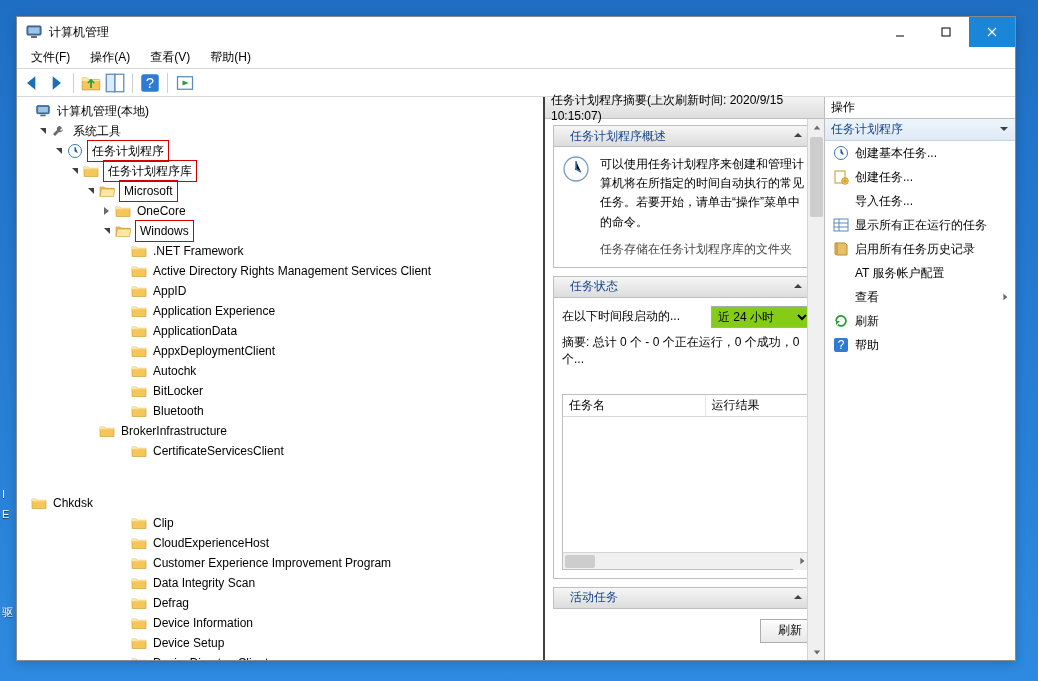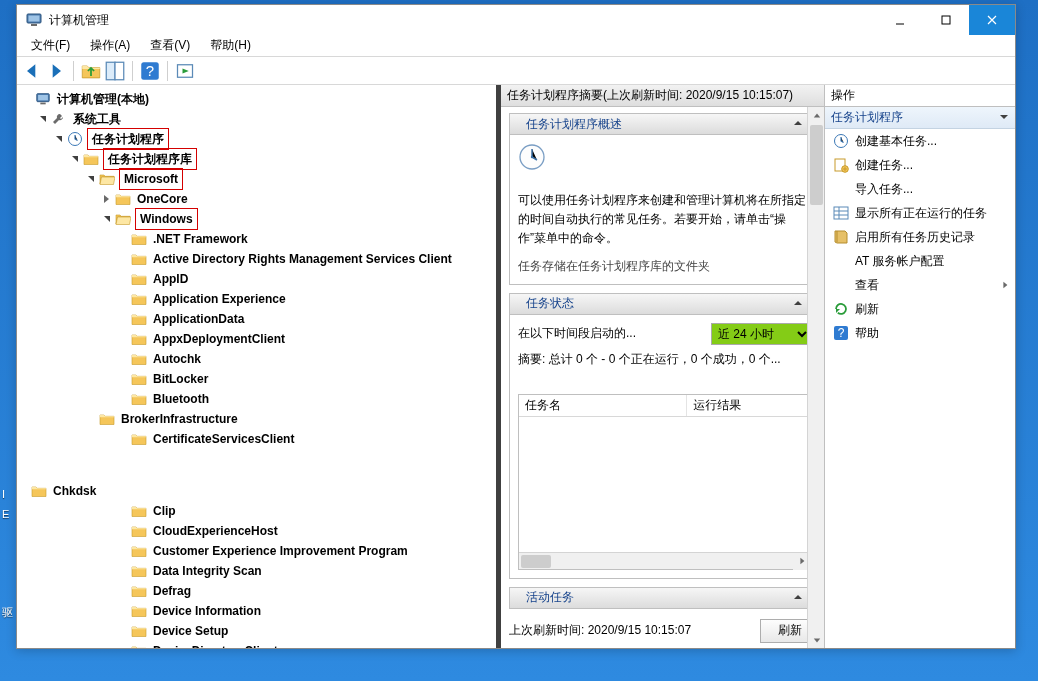--- a/index.html
+++ b/index.html
@@ -1,46 +1,46 @@
 <!DOCTYPE html>
 <html><head>
 <meta charset="utf-8">
 <style>
 * { margin: 0; padding: 0; box-sizing: border-box; font-family: "Microsoft YaHei", "Segoe UI", Tahoma, sans-serif; font-size: 12px; }
 html, body { height: 100%; }
 body { background: #2a83d6; display: flex; align-items: flex-start; justify-content: flex-start; }
 .desktop { position: relative; width: 1038px; height: 681px; background: linear-gradient(180deg,#1e6fc4 0%, #2e8ae0 100%); overflow: hidden; }
-.window { position: absolute; left: 16px; top: 4px; width: 1000px; height: 645px; background: #ffffff; border: 1px solid #8a8a8a; box-shadow: 0 2px 10px rgba(0,0,0,0.2); display: flex; flex-direction: column; }
+.window { position: absolute; left: 16px; top: 16px; width: 1000px; height: 645px; background: #ffffff; border: 1px solid #8a8a8a; box-shadow: 0 2px 10px rgba(0,0,0,0.2); display: flex; flex-direction: column; }
 .titlebar { height: 30px; background: #ffffff; display: flex; align-items: center; }
 .titlebar .icon { width: 18px; height:18px; margin: 0 6px 0 8px; }
 .titlebar .title { flex: 1; color: #000; }
 .winbtn { width: 46px; height: 30px; display: flex; align-items: center; justify-content: center; }
 .winbtn svg { width: 12px; height: 12px; }
 .menubar { height: 22px; display: flex; align-items: center; padding: 0 4px; border-bottom: 1px solid #d8d8d8; }
 .menubar .menuitem { padding: 2px 10px; }
 .toolbar { height: 28px; display: flex; align-items: center; padding: 2px 4px; border-bottom: 1px solid #d8d8d8; gap: 2px; }
 .toolbar .tb { width: 22px; height: 22px; display: flex; align-items:center; justify-content:center; border: 1px solid transparent; border-radius:2px; }
 .toolbar .sep { width: 1px; height: 20px; background:#cfcfcf; margin: 0 4px; }
 .content { flex: 1; display: flex; min-height: 0; }
-.pane-tree { width: 484px; border-right: 5px solid #404040; overflow: auto; position:relative;font-weight:bold; }
+.pane-tree { width: 528px; border-right: 2px solid #404040; overflow: auto; position:relative; }
 .tree { padding: 4px 0 8px 0; white-space: nowrap; }
 .node { display: flex; align-items: center; height: 20px; line-height: 20px; }
 .tog { width: 12px; height:12px; margin-right: 2px; display:inline-flex; align-items:center; justify-content:center; }
 .tog svg{ width:10px; height:10px; }
 .nicon { width: 16px; height:16px; margin-right: 4px; display:inline-flex; align-items:center; justify-content:center;}
 .nicon svg{width:16px;height:16px;}
 .node .lbl { padding: 0 2px; }
 .redbox { border:1px solid #d40000; padding: 0 2px; display:inline-flex; align-items:center; }
 .pane-mid { flex:1; display:flex; flex-direction:column; border-right:1px solid #bfbfbf; min-width:0; }
 .mid-header { height:22px; background: linear-gradient(#f2f2f2,#dedede); border-bottom:1px solid #bfbfbf; display:flex; align-items:center; padding:0 6px; font-size:12px; color:#000;}
 .mid-body { flex:1; overflow:auto; position:relative; padding: 6px 4px 6px 8px; }
 .panel-title { height:22px; background:linear-gradient(#f6f6f6,#dcdcdc); border:1px solid #bfbfbf; display:flex; align-items:center; padding:0 16px; color:#15428b; font-weight:400;gap:42px; }
 .panel-title .chev { margin-left:auto; }
 .panel-body { border:1px solid #bfbfbf; border-top:none; padding:8px; }
-.overview { display:flex; gap:20px; align-items:flex-start;flex-direction:column; }
+.overview { display:flex; gap:10px; align-items:flex-start; }
 .overview svg { flex:0 0 28px; }
 .overview p { line-height:1.6; }
 .status-row { display:flex; align-items:center; gap:8px; margin-bottom:6px;}
 .status-row select { flex:0 0 100px; height:22px; border:1px solid #aaa; background:#84cc16; padding:0 2px;}
 .summary { margin: 4px 0 10px 0; }
 .mini-table { border:1px solid #bfbfbf; height:176px; position:relative;margin-top:26px; }
 .mini-table .mh { display:flex; height:22px; border-bottom:1px solid #d8d8d8; background:#fff; }
 .mini-table .cell { padding:0 6px; display:flex; align-items:center; border-right:1px solid #e4e4e4; }
 .mini-table .cell:last-child{border-right:none;}
 .mini-table .mb { height: calc(100% - 22px - 17px); }
@@ -577,21 +577,20 @@
 
           <div style="height:8px"></div>
           <div class="panel-title">
             <span>活动任务</span>
             <span class="chev"><svg width="10" height="10">
                   <use href="#i-chev-up"></use>
                 </svg></span>
           </div>
 
           <div class="footer-row">
-            <span>上次刷新时间: 2020/9/15 10:15:07</span>
             <span class="sp"></span>
             <div class="wbtn">刷新</div>
           </div>
 
           <div class="vscroll-fake">
             <div class="va t">
                 <svg width="8" height="8">
                   <use href="#i-scroll-u"></use>
                 </svg>
               </div>

